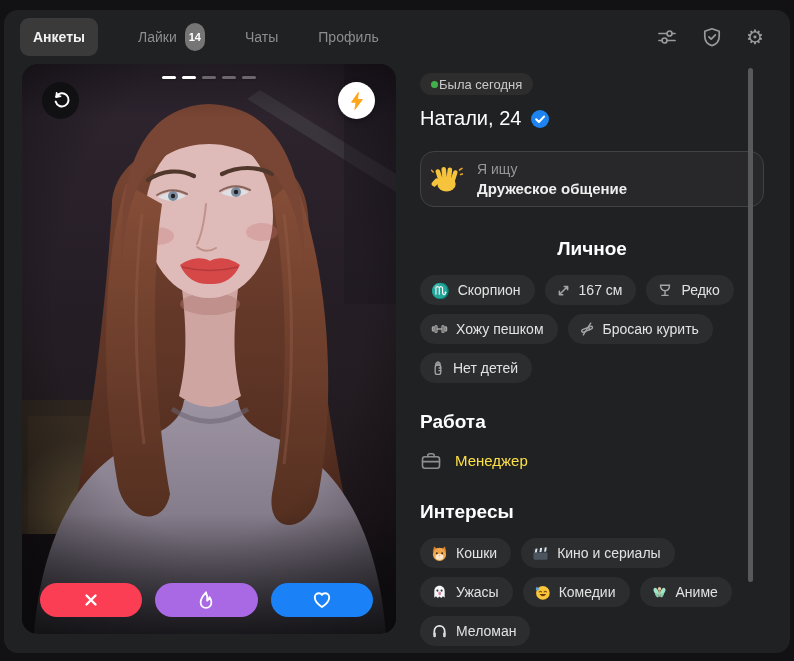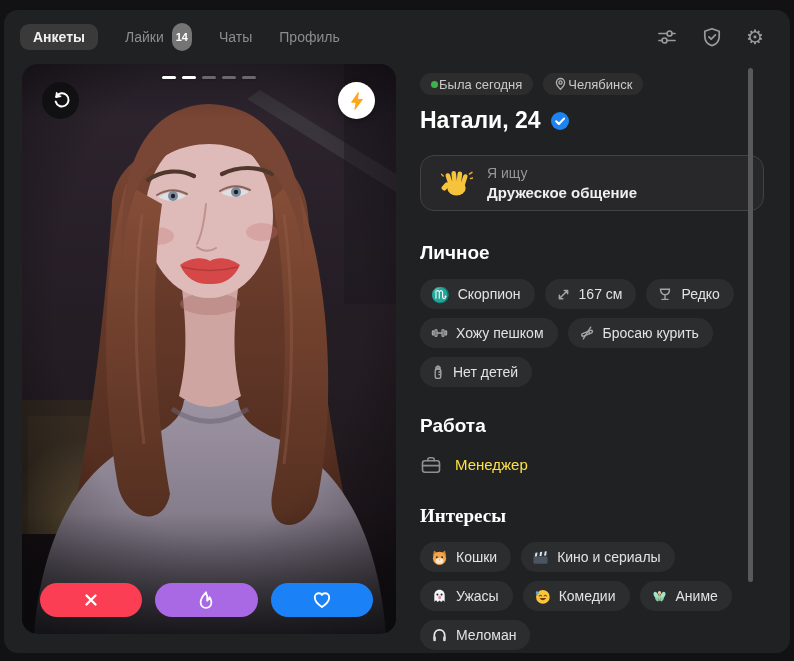--- a/index.html
+++ b/index.html
@@ -2,21 +2,21 @@
 <html><head>
 <meta charset="utf-8">
 <style>
   html,body{margin:0;padding:0;background:#0e0f10;}
   *{box-sizing:border-box;font-family:"Liberation Sans",sans-serif;}
   .stage{position:relative;width:794px;height:661px;background:#121214;overflow:hidden;}
   .panel{position:absolute;left:4px;top:10px;width:786px;height:643px;background:#202122;border-radius:14px;}
 
   
   .nav{display:flex;align-items:center;justify-content:space-between;padding:12px 26px 0 16px;height:42px;}
-  .tabs{display:flex;align-items:center;gap:27px;}
+  .tabs{display:flex;gap:40px;}
   .tab{background:none;border:none;color:#8d8d8d;font-size:14px;padding:5px 0;cursor:pointer;display:flex;align-items:center;}
   .tab.active{background:#3a3a3b;color:#f2f2f2;font-weight:bold;padding:5px 13px;border-radius:9px;}
   .badge{margin-left:8px;background:#757575;color:#fff;font-size:11px;font-weight:bold;min-width:19px;height:19px;border-radius:10px;display:inline-flex;align-items:center;justify-content:center;padding:14px 4px;}
   .nav-icons{display:flex;align-items:center;gap:23px;color:#9a9a9a;}
   .nav-icons .nbtn{background:none;border:none;padding:0;color:#9a9a9a;display:flex;align-items:center;cursor:pointer;}
   .gear-glyph{font-size:20px;line-height:1;}
 
   
   .content{display:flex;padding:12px 0 0 18px;}
   .photo-card{position:relative;width:374px;height:570px;border-radius:16px;overflow:hidden;background:#17181a;flex-shrink:0;cursor:pointer;}
@@ -32,28 +32,28 @@
   .action.dislike{background:#fc3e55;}
   .action.superlike{background:#a969e5;}
   .action.like{background:#1a81f6;}
 
   
   .profile-col{margin-left:24px;width:344px;}
   .badges{display:flex;gap:10px;margin-top:9px;}
   .status-chip{height:22px;padding:0 11px;background:#2d2d2e;border-radius:11px;display:inline-flex;align-items:center;gap:1px;font-size:13px;color:#c9c9c9;}
   .green-dot{width:7px;height:7px;border-radius:50%;background:#43b14b;display:inline-block;}
   .name-row{margin-top:12px;display:flex;align-items:center;gap:9px;}
-  .name{font-size:23px;font-weight:bold;color:#fff;margin:0;}
-  .seek-card{margin-top:21px;background:#28282a;border:1px solid #424244;border-radius:14px;padding:9px 20px;display:flex;align-items:center;gap:14px;}
+  .name{font-size:20px;font-weight:normal;color:#fff;margin:0;}
+  .seek-card{margin-top:21px;background:#28282a;border:1px solid #424244;border-radius:14px;padding:9px 10px;display:flex;align-items:center;gap:14px;}
   .seek-label{font-size:14px;color:#969696;}
   .seek-value{font-size:15px;font-weight:bold;color:#efefef;margin-top:3px;}
   .section-h{margin:0;font-size:19px;font-weight:bold;color:#fff;}
-  .mt-lичное{margin-top:31px;}
+  .mt-lичное{margin-top:31px;text-align:center;}
   .mt-work{margin-top:28px;}
-  .mt-int{margin-top:30px;font-family:Liberation Serif, serif;}
+  .mt-int{margin-top:30px;}
   .chip-row{display:flex;flex-wrap:wrap;gap:9px 10px;margin-top:15px;}
   .chip{height:30px;padding:0 14px 0 11px;background:#2c2d2e;border-radius:15px;display:inline-flex;align-items:center;gap:8px;font-size:14px;color:#e2e2e2;}
   .licon{display:flex;align-items:center;color:#a5a5a5;}
   .zodiac{font-size:15px;line-height:1;color:#a5a5a5;}
   .job-row{margin-top:17px;display:flex;align-items:center;gap:13px;color:#fde047;font-size:15px;}
   .scroll-thumb{position:absolute;right:37px;top:58px;width:5px;height:514px;border-radius:3px;background:#58595b;cursor:grab;}
 </style>
 </head>
 <body>
 
@@ -224,29 +224,20 @@
           </button>
         </div>
       </div>
 
       <div class="profile-col">
         <div class="badges">
           <span class="status-chip">
             <span class="green-dot"></span>
             <span>Была сегодня</span>
           </span>
-          <span class="status-chip">
-            <span style="display:flex">
-              <svg width="13" height="14" viewBox="0 0 14 15" fill="none" stroke="#b0b0b0" stroke-width="1.4">
-                <path d="M7 1.6 C4.5 1.6 2.6 3.5 2.6 5.9 C2.6 9.1 7 13.2 7 13.2 C7 13.2 11.4 9.1 11.4 5.9 C11.4 3.5 9.5 1.6 7 1.6 Z"></path>
-                <circle cx="7" cy="5.9" r="1.7"></circle>
-              </svg>
-            </span>
-            <span>Челябинск</span>
-          </span>
         </div>
 
         <div class="name-row">
           <h1 class="name">Натали, 24</h1>
           <span style="display:flex">
             <svg width="20" height="20" viewBox="0 0 20 20">
               <circle cx="10" cy="10" r="9" fill="#1d83f0"></circle>
               <path d="M6.2 10.3 L8.9 13 L14 7.6" fill="none" stroke="#fff" stroke-width="2.1" stroke-linecap="round" stroke-linejoin="round"></path>
             </svg>
           </span>

